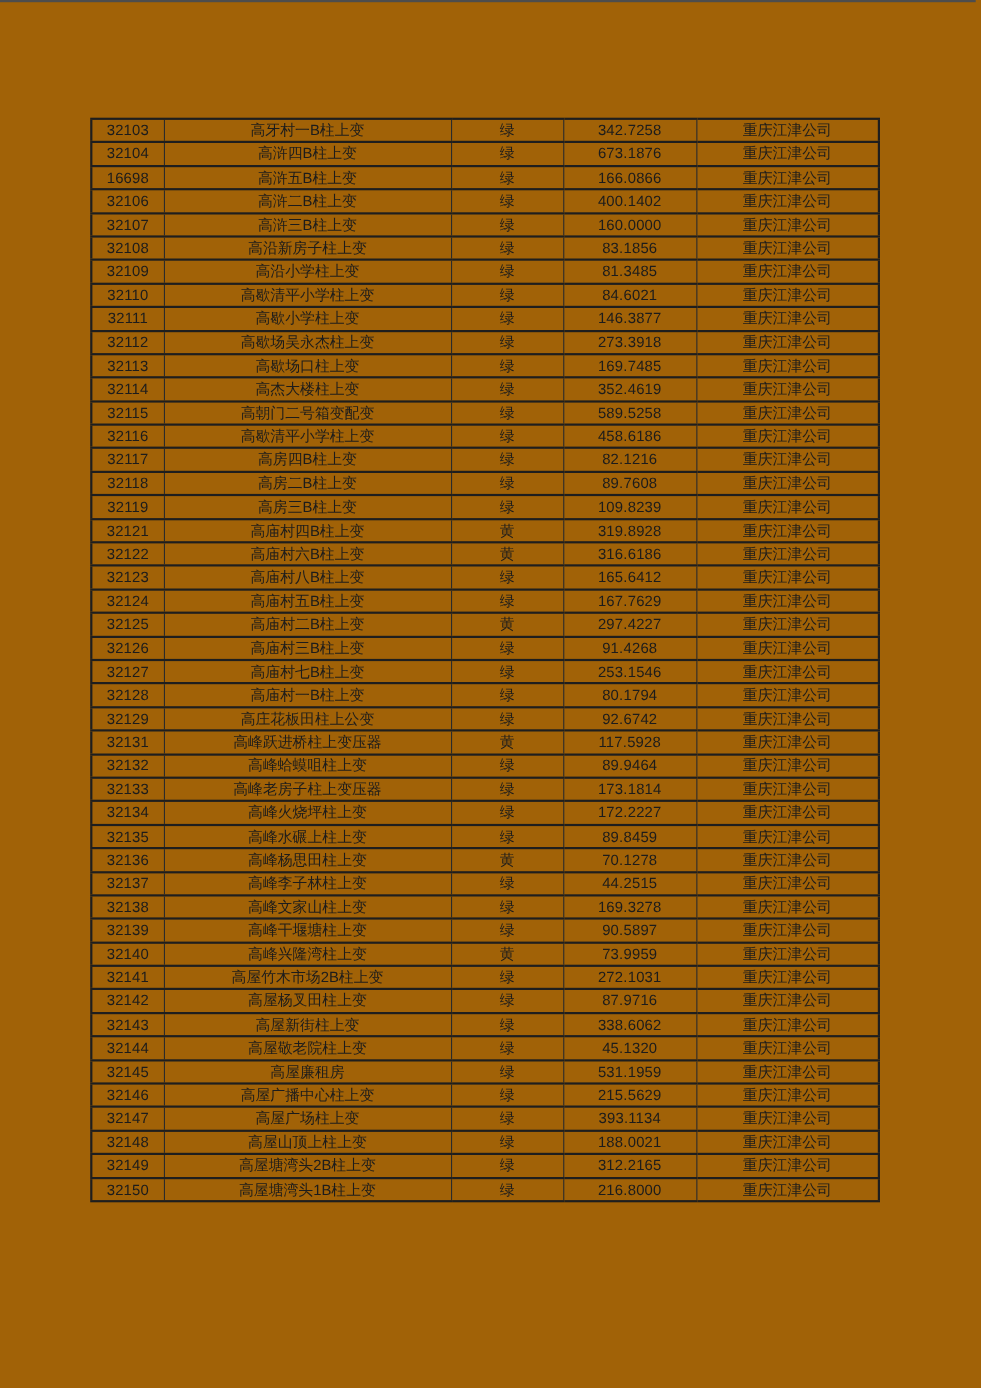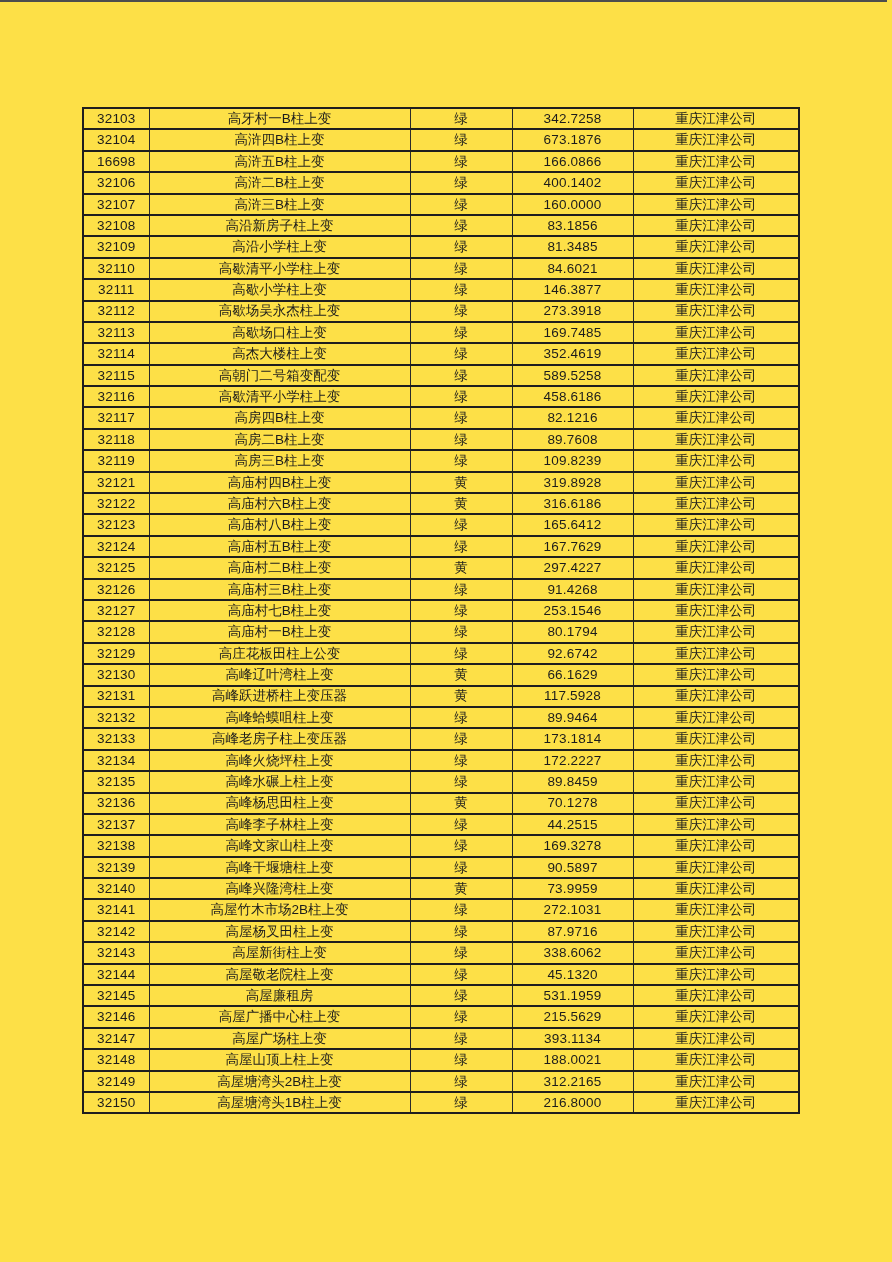--- a/index.html
+++ b/index.html
@@ -4,21 +4,21 @@
 <style>
   html, body {
     margin: 0;
     padding: 0;
     background: #ffffff;
   }
   .canvas {
     position: relative;
     width: 892px;
     height: 1262px;
-    background: #fde047;
+    background: #a16207;
     overflow: hidden;
     font-family: "Liberation Sans", "DejaVu Sans", sans-serif;
   }
   .scan-line {
     position: absolute;
     top: 0;
     left: 0;
     width: 887px;
     height: 2px;
     background: #4d4d4d;
@@ -246,27 +246,20 @@
           <td>重庆江津公司</td>
         </tr>
         <tr>
           <td class="num">32129</td>
           <td>高庄花板田柱上公变</td>
           <td>绿</td>
           <td class="num">92.6742</td>
           <td>重庆江津公司</td>
         </tr>
         <tr>
-          <td class="num">32130</td>
-          <td>高峰辽叶湾柱上变</td>
-          <td>黄</td>
-          <td class="num">66.1629</td>
-          <td>重庆江津公司</td>
-        </tr>
-        <tr>
           <td class="num">32131</td>
           <td>高峰跃进桥柱上变压器</td>
           <td>黄</td>
           <td class="num">117.5928</td>
           <td>重庆江津公司</td>
         </tr>
         <tr>
           <td class="num">32132</td>
           <td>高峰蛤蟆咀柱上变</td>
           <td>绿</td>

